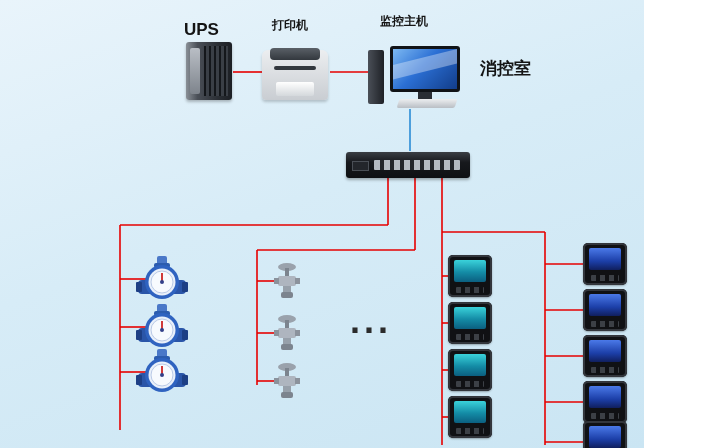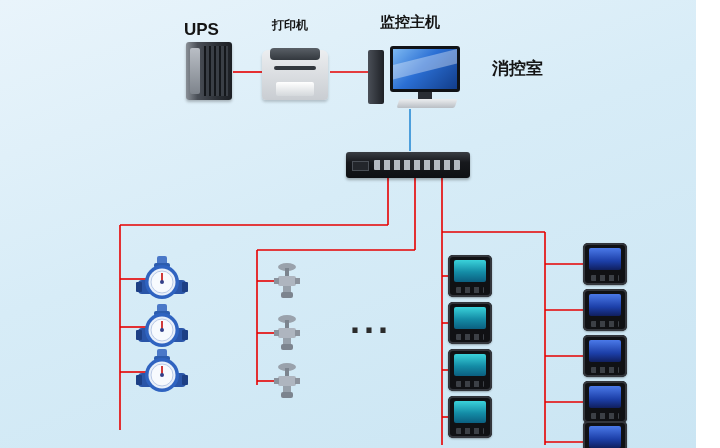--- a/index.html
+++ b/index.html
@@ -1,17 +1,17 @@
 <!DOCTYPE html>
 <html><head>
 <meta charset="utf-8">
 <style>
   html,body{margin:0;padding:0;}
   .stage{
-    position:relative;width:696px;height:448px;overflow:hidden;
+    position:relative;width:644px;height:448px;overflow:hidden;
     background:linear-gradient(160deg,#e9f4fb 0%,#d7ecf7 45%,#cae5f3 100%);
     font-family:"Liberation Sans","DejaVu Sans",sans-serif;
   }
   .wires{position:absolute;left:0;top:0;}
   .label{position:absolute;color:#141414;font-weight:700;white-space:nowrap;}
   .label.en{font-weight:600;}
   .dots{position:absolute;left:350px;top:303px;font-size:36px;font-weight:900;color:#2b2b2b;letter-spacing:4px;line-height:1;}
 
   
   .ups{position:absolute;left:186px;top:42px;width:46px;height:58px;border-radius:3px;
@@ -98,22 +98,22 @@
     <line x1="442" y1="417" x2="450" y2="417" stroke="#e60000" stroke-width="1.6"></line>
     <line x1="545" y1="264" x2="583" y2="264" stroke="#e60000" stroke-width="1.6"></line>
     <line x1="545" y1="310" x2="583" y2="310" stroke="#e60000" stroke-width="1.6"></line>
     <line x1="545" y1="356" x2="583" y2="356" stroke="#e60000" stroke-width="1.6"></line>
     <line x1="545" y1="402" x2="583" y2="402" stroke="#e60000" stroke-width="1.6"></line>
     <line x1="545" y1="442" x2="583" y2="442" stroke="#e60000" stroke-width="1.6"></line>
   </svg>
 
   <div class="label en" style="left:184px;top:20px;font-size:17px;">UPS</div>
   <div class="label" style="left:272px;top:17px;font-size:12px;">打印机</div>
-  <div class="label" style="left:380px;top:13px;font-size:15px;">监控主机</div>
-  <div class="label" style="left:492px;top:57px;font-size:17px;">消控室</div>
+  <div class="label" style="left:380px;top:13px;font-size:12px;">监控主机</div>
+  <div class="label" style="left:480px;top:57px;font-size:17px;">消控室</div>
   <div class="dots">...</div>
 
   <div class="ups">
     <div class="ups-panel"></div>
     <div class="ups-vents"></div>
   </div>
 
   <div class="printer">
     <div class="pr-top"></div>
     <div class="pr-slot"></div>

